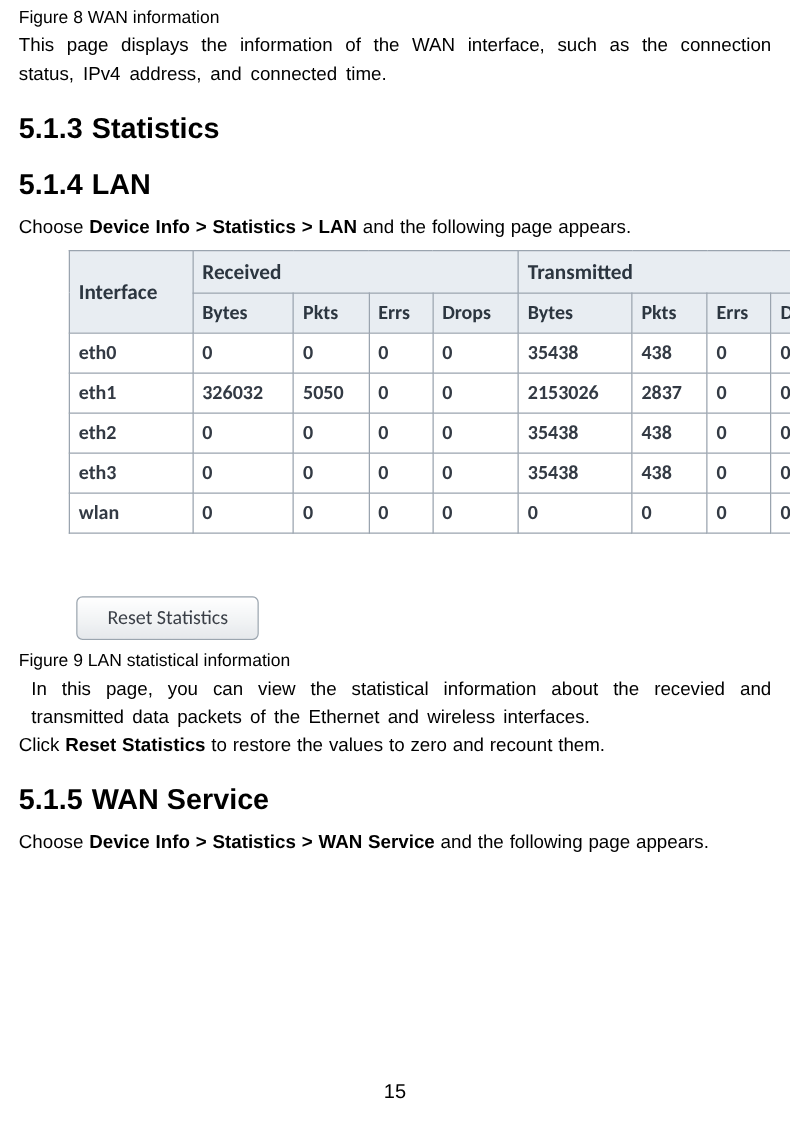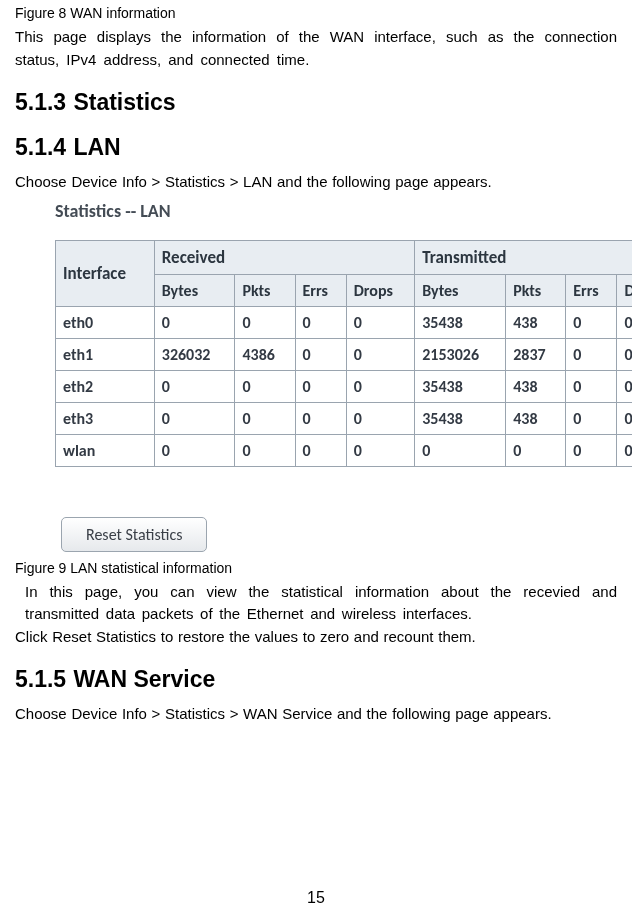--- a/index.html
+++ b/index.html
@@ -24,21 +24,21 @@
       word-spacing: 0.5px;
     }
     .body-text.wide { word-spacing: 3px; }
     .body-text.wide2 { word-spacing: 2.5px; padding-left: 10px; }
     .h3 {
       font-weight: bold;
       font-size: 23px;
       margin: 18px 0 10px 0;
     }
     .h3 .num { display: inline-block; width: 52px; }
-    .bold { font-weight: normal; }
+    .bold { font-weight: bold; }
     .stats-region {
       margin: 6px 0 0 40px;
       width: 550px;
     }
     .stats-title {
       font-family: Calibri, Arial, sans-serif;
       font-weight: bold;
       font-size: 18px;
       color: #444c55;
       margin-bottom: 18px;
@@ -74,21 +74,21 @@
       font-size: 16px;
       color: #3a3f47;
       padding: 7px 24px;
       background: linear-gradient(#ffffff, #e6e9ec);
       border: 1px solid #9ba5af;
       border-radius: 5px;
       cursor: pointer;
     }
     .page-num {
       position: absolute;
-      bottom: 4px;
+      bottom: 28px;
       left: 0; right: 0;
       text-align: center;
       font-size: 16px;
     }
   </style>
 </head>
 <body>
 
 <div class="fig-caption">Figure 8 WAN information</div>
 
@@ -102,21 +102,20 @@
 <h3 class="h3">
   <span class="num">5.1.4</span>
   <span>LAN</span>
 </h3>
 
 <p class="body-text">
   <span>Choose </span><span class="bold">Device Info &gt; Statistics &gt; LAN</span><span> and the following page appears.</span>
 </p>
 
 <div class="stats-region">
-  <div class="stats-title">Statistics -- LAN</div>
   <table class="stats-table">
     <thead>
       <tr>
         <th rowspan="2">Interface</th>
         <th colspan="4">Received</th>
         <th colspan="4" class="center">Transmitted</th>
       </tr>
       <tr>
         <th>Bytes</th>
         <th>Pkts</th>
@@ -136,21 +135,21 @@
           <td>0</td>
           <td>0</td>
           <td>35438</td>
           <td>438</td>
           <td>0</td>
           <td>0</td>
         </tr>
         <tr>
           <td>eth1</td>
           <td>326032</td>
-          <td>4386</td>
+          <td>5050</td>
           <td>0</td>
           <td>0</td>
           <td>2153026</td>
           <td>2837</td>
           <td>0</td>
           <td>0</td>
         </tr>
         <tr>
           <td>eth2</td>
           <td>0</td>

